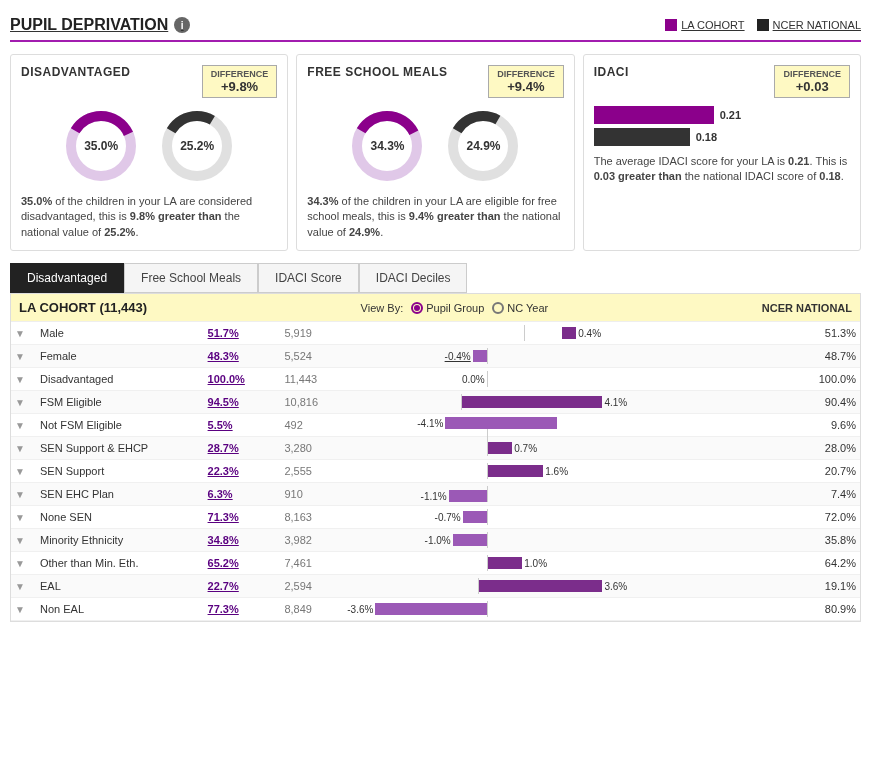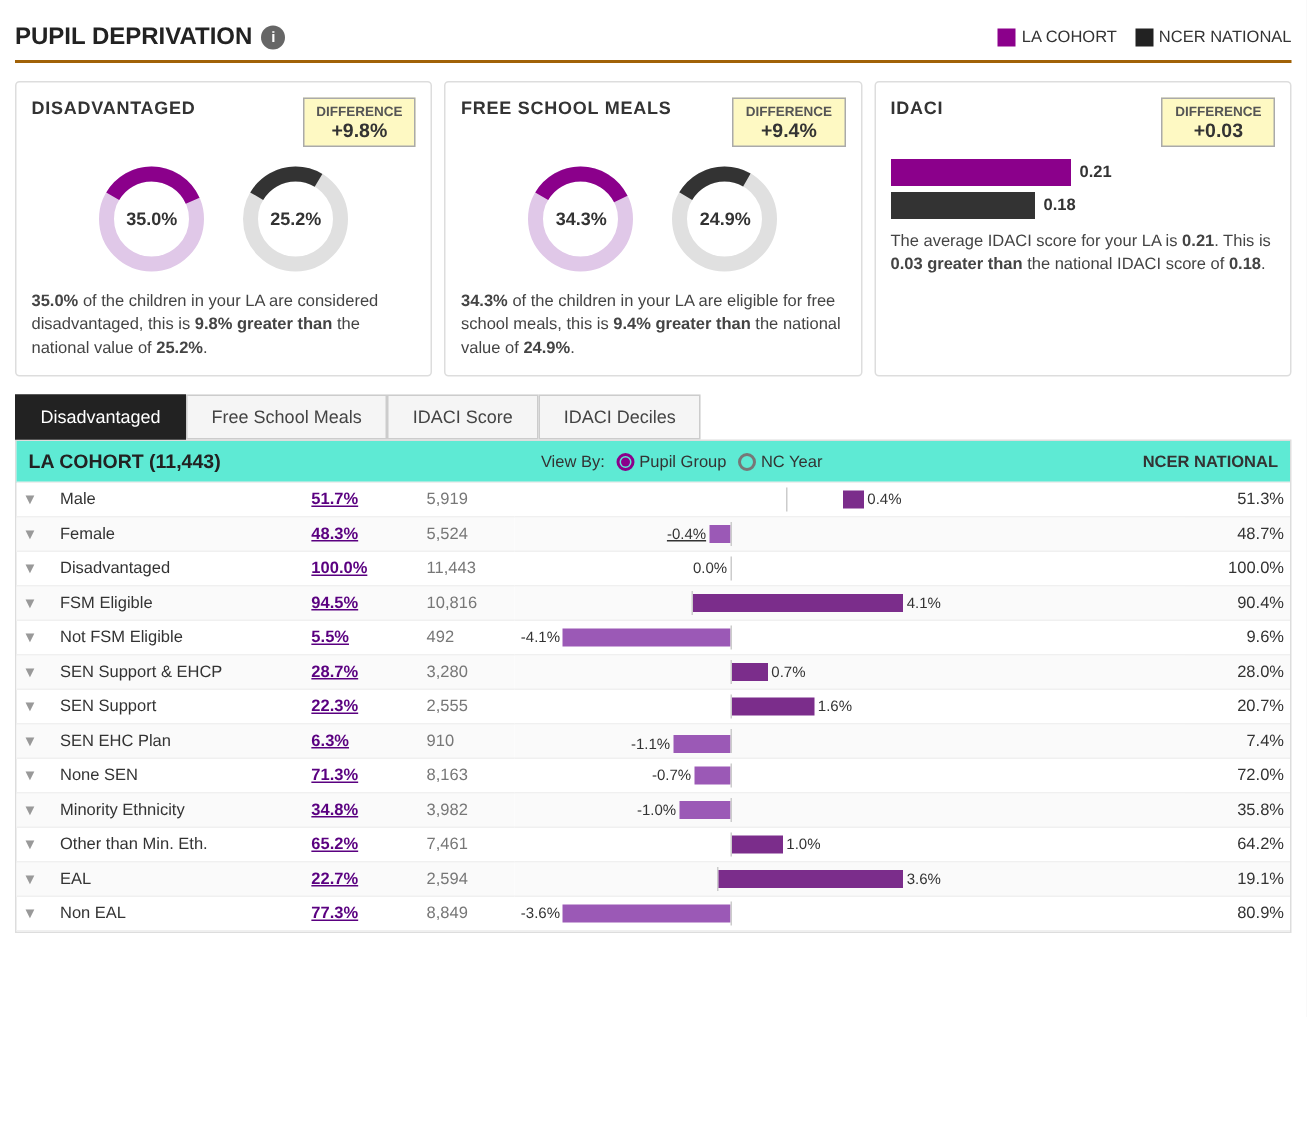--- a/index.html
+++ b/index.html
@@ -1,20 +1,20 @@
 <!DOCTYPE html>
 <html><head>
   <meta charset="utf-8">
   <style>
     * { box-sizing: border-box; margin: 0; padding: 0; }
     body { font-family: Arial, sans-serif; font-size: 12px; background: #f0f0f0; color: #333; }
     .page { background: #fff; margin: 0; padding: 10px; width: 871px; min-height: 761px; }
     
     
-    .header { display: flex; align-items: center; justify-content: space-between; margin-bottom: 12px; padding: 6px 0; border-bottom: 2px solid #a16207; }
+    .header { display: flex; align-items: center; justify-content: space-between; margin-bottom: 12px; padding: 6px 0; border-bottom: 2px solid #a21caf; text-decoration: underline; }
     .header-title { font-size: 16px; font-weight: bold; color: #222; display: flex; align-items: center; gap: 6px; }
     .info-icon { display: inline-flex; align-items: center; justify-content: center; width: 16px; height: 16px; border-radius: 50%; background: #666; color: #fff; font-size: 10px; font-weight: bold; cursor: pointer; }
     .legend { display: flex; align-items: center; gap: 12px; font-size: 11px; }
     .legend-item { display: flex; align-items: center; gap: 4px; }
     .legend-dot { width: 12px; height: 12px; }
     
     
     .cards-row { display: flex; gap: 8px; margin-bottom: 12px; }
     .card { background: #fff; border: 1px solid #ddd; border-radius: 3px; padding: 10px; flex: 1; }
     .card-header { display: flex; justify-content: space-between; align-items: flex-start; margin-bottom: 8px; }
@@ -38,21 +38,21 @@
     .card-desc { font-size: 11px; color: #444; line-height: 1.4; margin-top: 8px; }
     .card-desc strong { font-weight: bold; }
     
     
     .tabs-row { display: flex; gap: 0; margin-bottom: 0; }
     .tab { padding: 7px 16px; font-size: 12px; cursor: pointer; border: 1px solid #ccc; background: #f5f5f5; color: #444; }
     .tab.active { background: #222; color: #fff; border-color: #222; }
     
     
     .table-section { border: 1px solid #ddd; padding: 0; }
-    .table-header-row { display: flex; align-items: center; justify-content: space-between; padding: 6px 8px; background: #5eead4; border-bottom: 1px solid #eee; }
+    .table-header-row { display: flex; align-items: center; justify-content: space-between; padding: 6px 8px; background: #fef9c3; border-bottom: 1px solid #eee; }
     .cohort-title { font-size: 13px; font-weight: bold; color: #222; }
     .view-by { display: flex; align-items: center; gap: 8px; font-size: 11px; color: #333; }
     .radio-option { display: flex; align-items: center; gap: 3px; cursor: pointer; }
     .radio-circle { width: 12px; height: 12px; border-radius: 50%; border: 2px solid #777; display: flex; align-items: center; justify-content: center; }
     .radio-circle.selected { border-color: #8B008B; }
     .radio-inner { width: 6px; height: 6px; border-radius: 50%; background: #8B008B; }
     .ncer-label { font-size: 11px; font-weight: bold; color: #333; }
     
     
     .data-table { width: 100%; border-collapse: collapse; }
@@ -274,21 +274,21 @@
       </div>
             </td>
     <td class="col-ncer">90.4%</td>
   </tr>
           <tr>
     <td class="col-arrow">▼</td>
     <td class="col-label">Not FSM Eligible</td>
     <td class="col-pct">5.5%</td>
     <td class="col-count">492</td>
     <td class="col-bar">
-      <div style="position:relative; width:280px; height:16px; display:flex; align-items:center;">
+      <div style="position:relative; width:280px; height:16px; display:flex; align-items:center;flex-direction:column;">
         <div style="width:140px; height:100%; display:flex; justify-content:flex-end; align-items:center;">
           <span style="font-size:10px; color:#333; margin-right:2px;">-4.1%</span>
           <div style="width:140px; height:12px; background:#9B59B6;"></div>
         </div>
         <div style="width:1px; height:100%; background:#ccc; flex-shrink:0;"></div>
         <div style="width:140px;"></div>
       </div>
             </td>
     <td class="col-ncer">9.6%</td>
   </tr>

